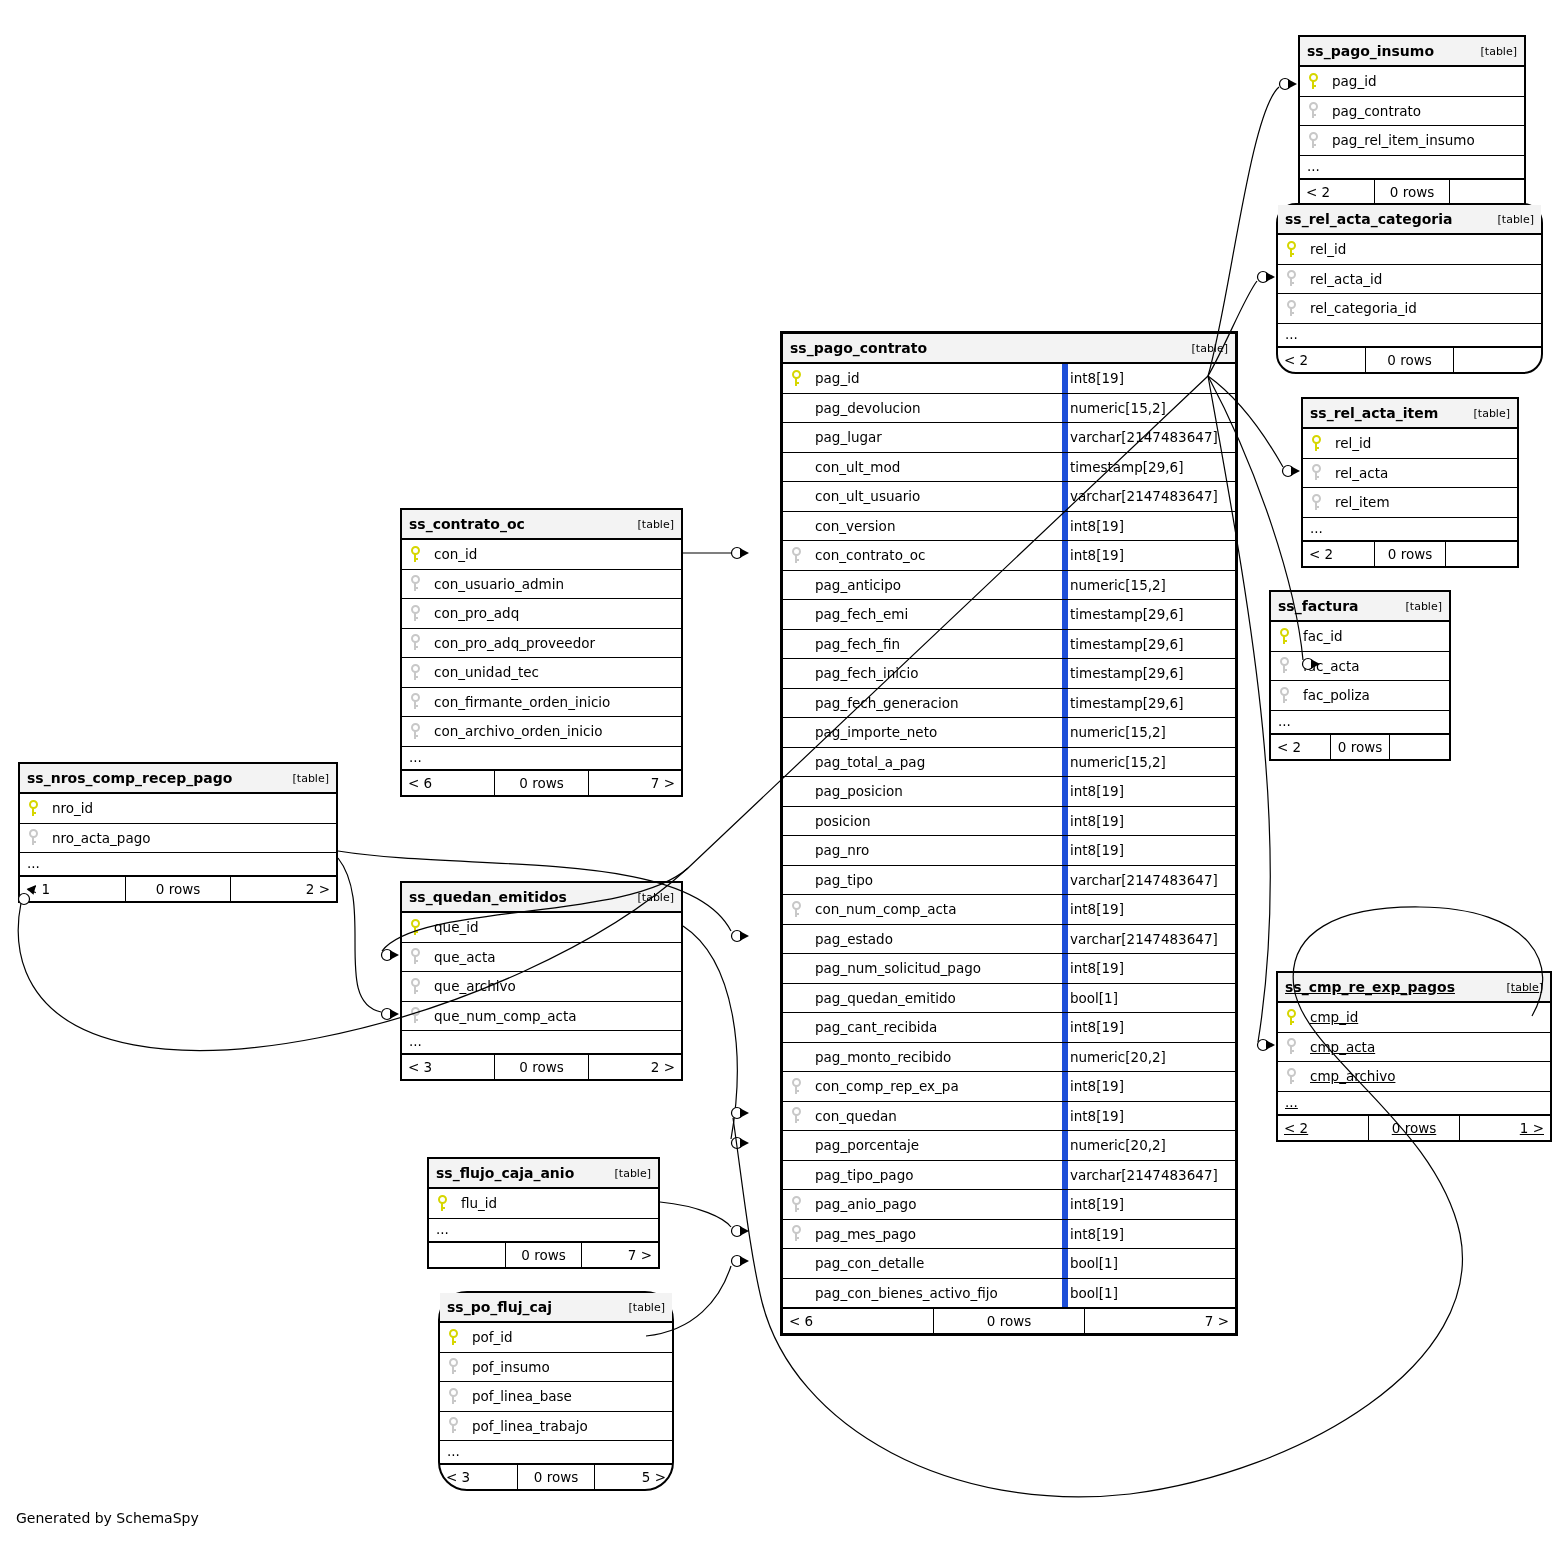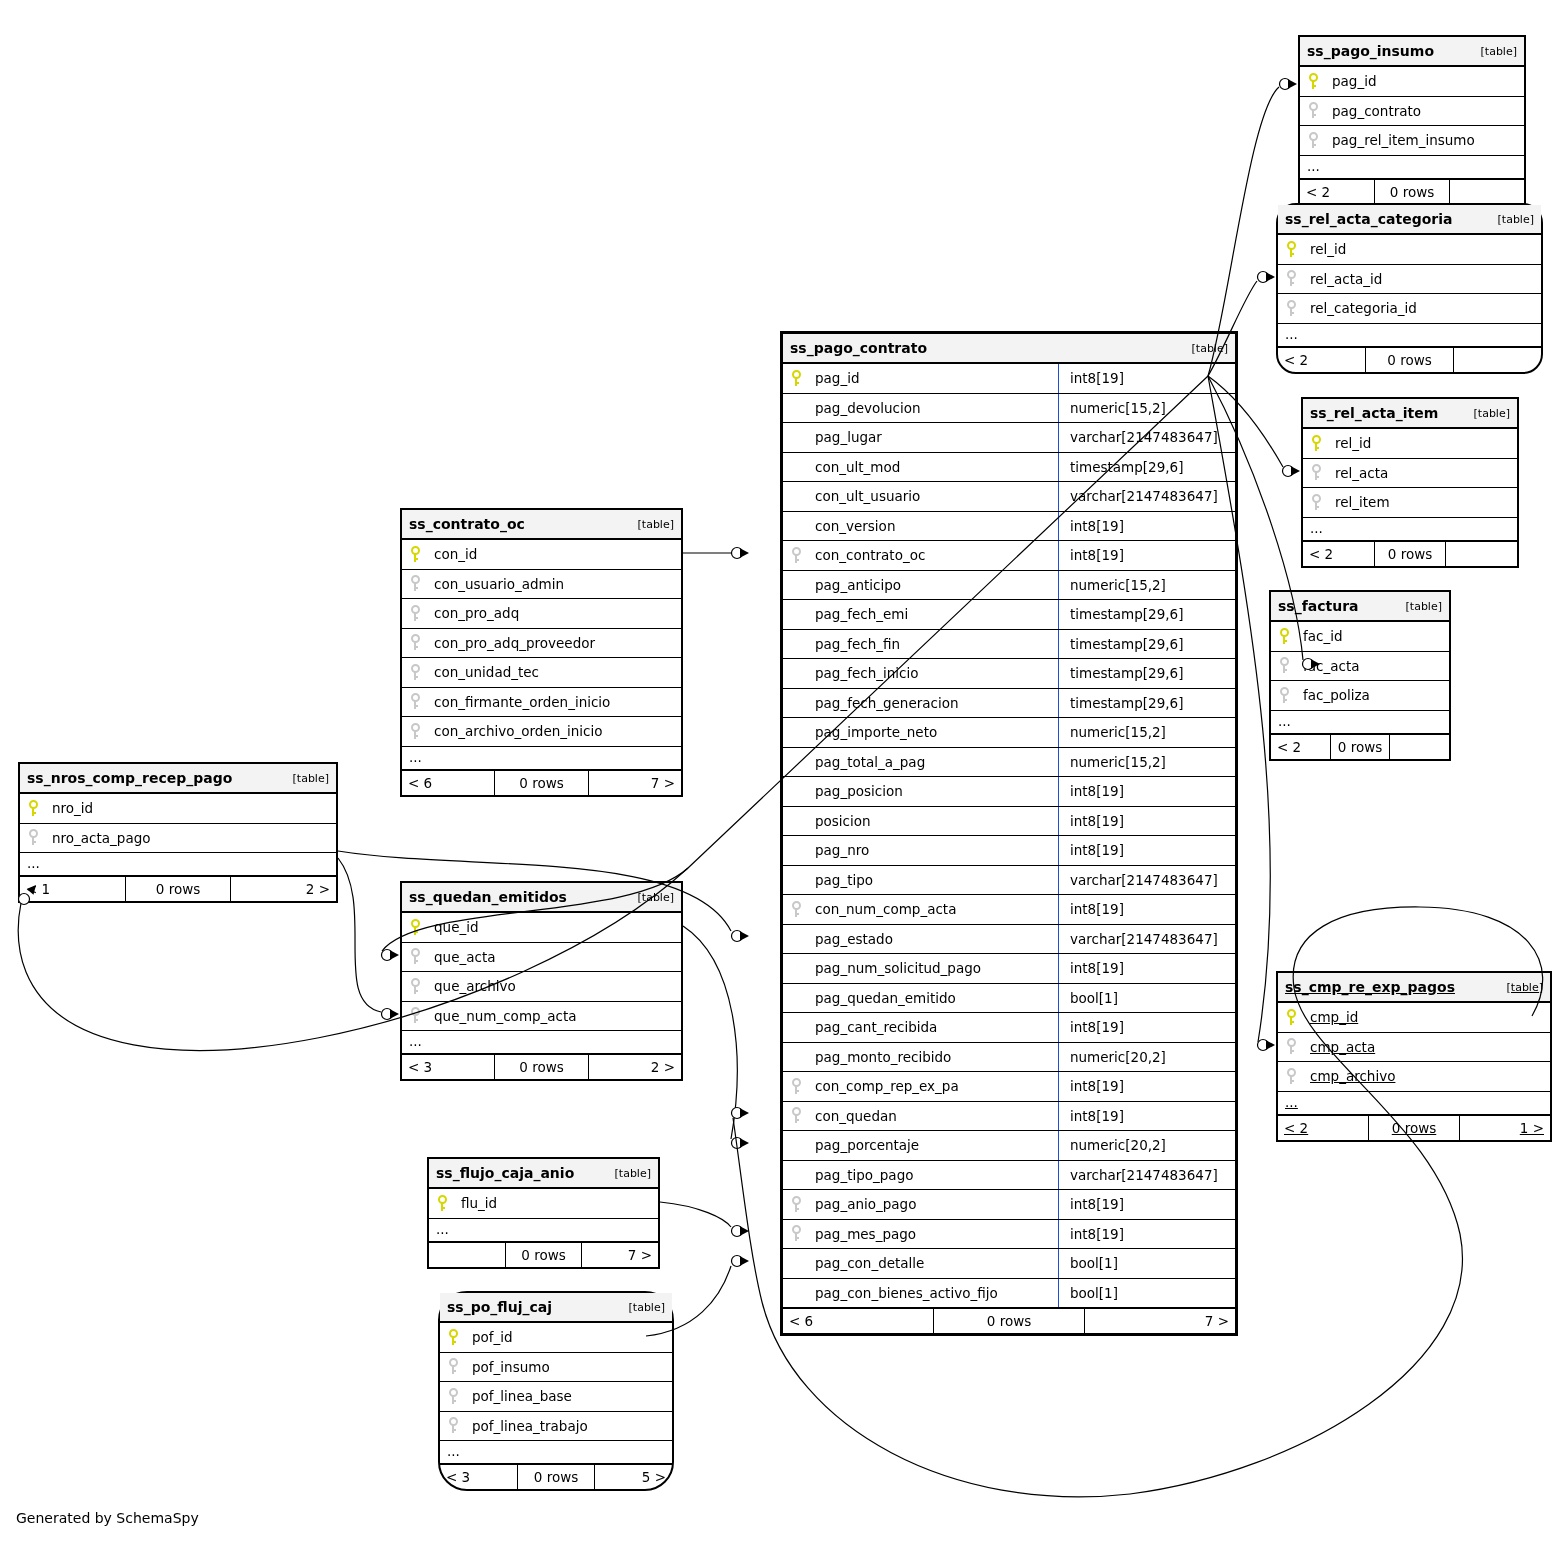--- a/index.html
+++ b/index.html
@@ -18,21 +18,21 @@
   .key{width:11px;height:17px;position:relative;display:inline-block;}
   .key .kring{position:absolute;top:0;left:1px;width:5px;height:5px;border:2px solid;border-radius:50%;}
   .key .kstem{position:absolute;top:8px;left:4px;width:2px;height:8px;}
   .key .ktooth{position:absolute;top:12px;left:6px;width:2px;height:2px;}
   .key-pk .kring{border-color:#d6d600;}
   .key-pk .kstem,.key-pk .ktooth{background:#d6d600;}
   .key-fk .kring{border-color:#c8c8c8;}
   .key-fk .kstem,.key-fk .ktooth{background:#c8c8c8;}
   .cname{flex:1;padding-left:6px;white-space:nowrap;overflow:hidden;}
   .ctype{flex:0 0 165px;align-self:stretch;display:flex;align-items:center;
-         border-left:1px solid #1d4ed8;padding-left:11px;white-space:nowrap;}
+         border-left:6px solid #1d4ed8;padding-left:2px;white-space:nowrap;}
   .ellipsis{height:23px;box-sizing:border-box;border-bottom:1px solid #000;
             font-size:13.5px;padding:1px 0 0 7px;line-height:18px;}
   .ftr{height:25px;box-sizing:border-box;display:flex;font-size:13.5px;}
   .ftr .fcell{flex:1;display:flex;align-items:center;padding:0 6px;border-left:1px solid #000;box-sizing:border-box;}
   .ftr .fcell:first-child{border-left:none;}
   .ftr .fcell.c{justify-content:center;text-align:center;}
   .ftr .fcell.r{justify-content:flex-end;}
   #edge-layer{position:absolute;left:0;top:0;z-index:5;pointer-events:none;}
   #footer-note{position:absolute;left:16px;top:1510px;font-size:14px;z-index:1;}
 </style>

